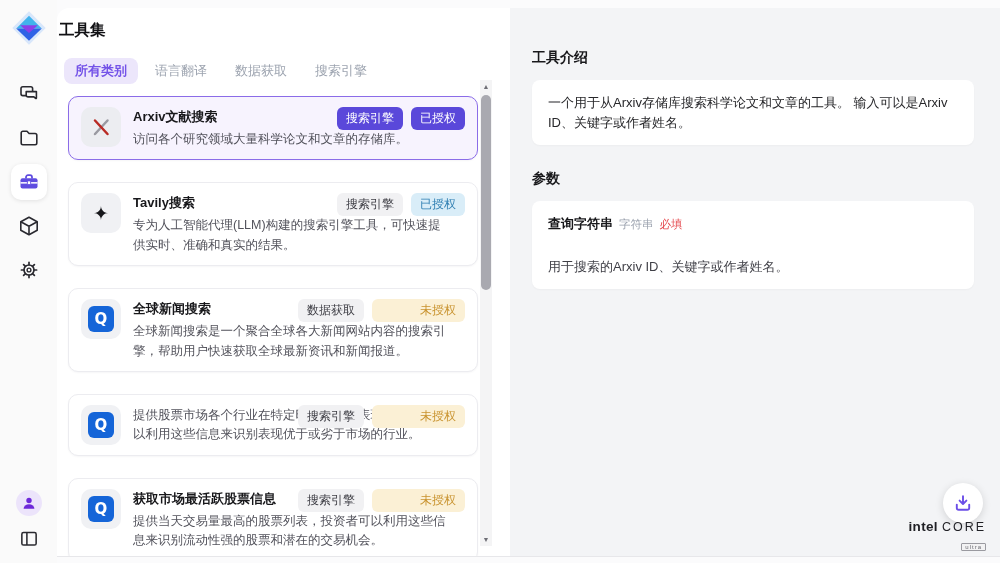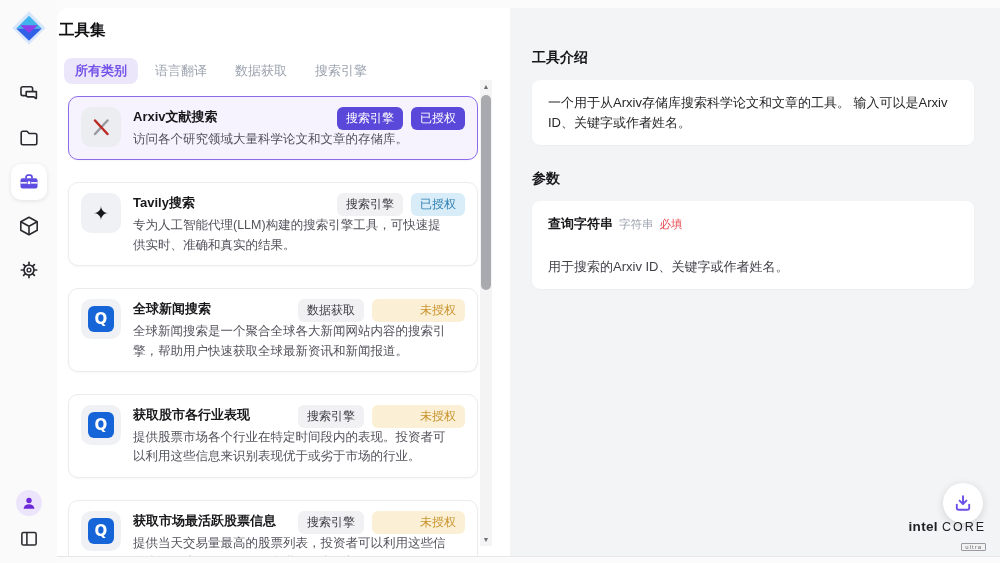--- a/index.html
+++ b/index.html
@@ -211,21 +211,20 @@
           <span class="badge b-gray">数据获取</span>
           <span class="badge b-yellow">未授权</span>
         </div>
       </div>
 
       <div class="card">
         <div class="tool-tile">
             <div class="q-tile">Q</div>
           </div>
         <div class="tool-body">
-          <div class="tool-name">获取股市各行业表现</div>
           <div class="tool-desc">提供股票市场各个行业在特定时间段内的表现。投资者可以利用这些信息来识别表现优于或劣于市场的行业。</div>
         </div>
         <div class="badges">
           <span class="badge b-gray">搜索引擎</span>
           <span class="badge b-yellow">未授权</span>
         </div>
       </div>
 
       <div class="card">
         <div class="tool-tile">

